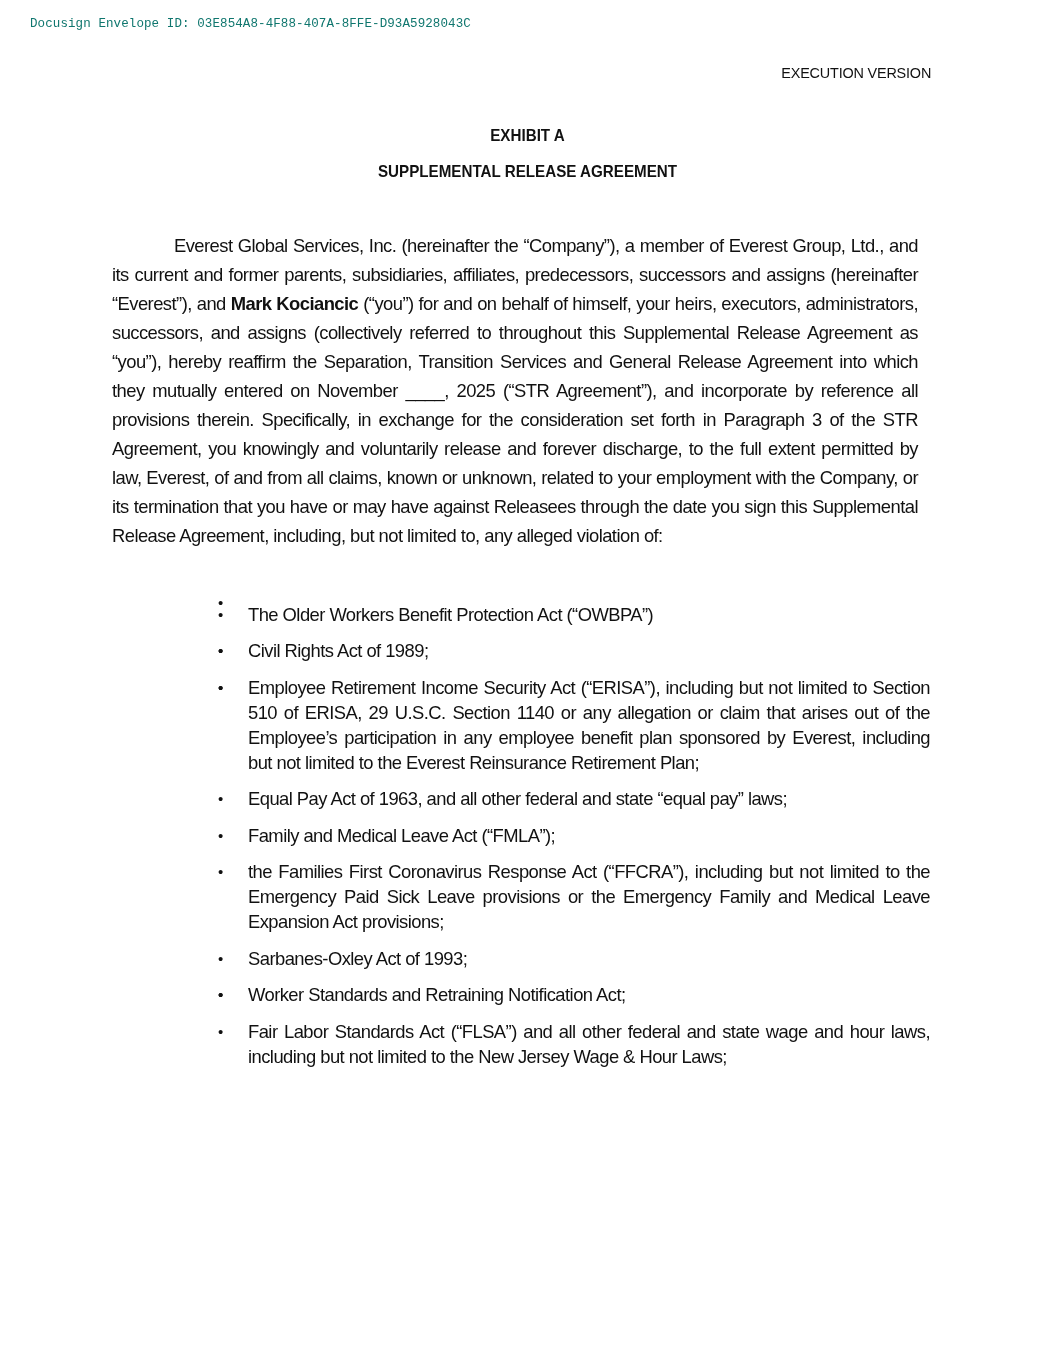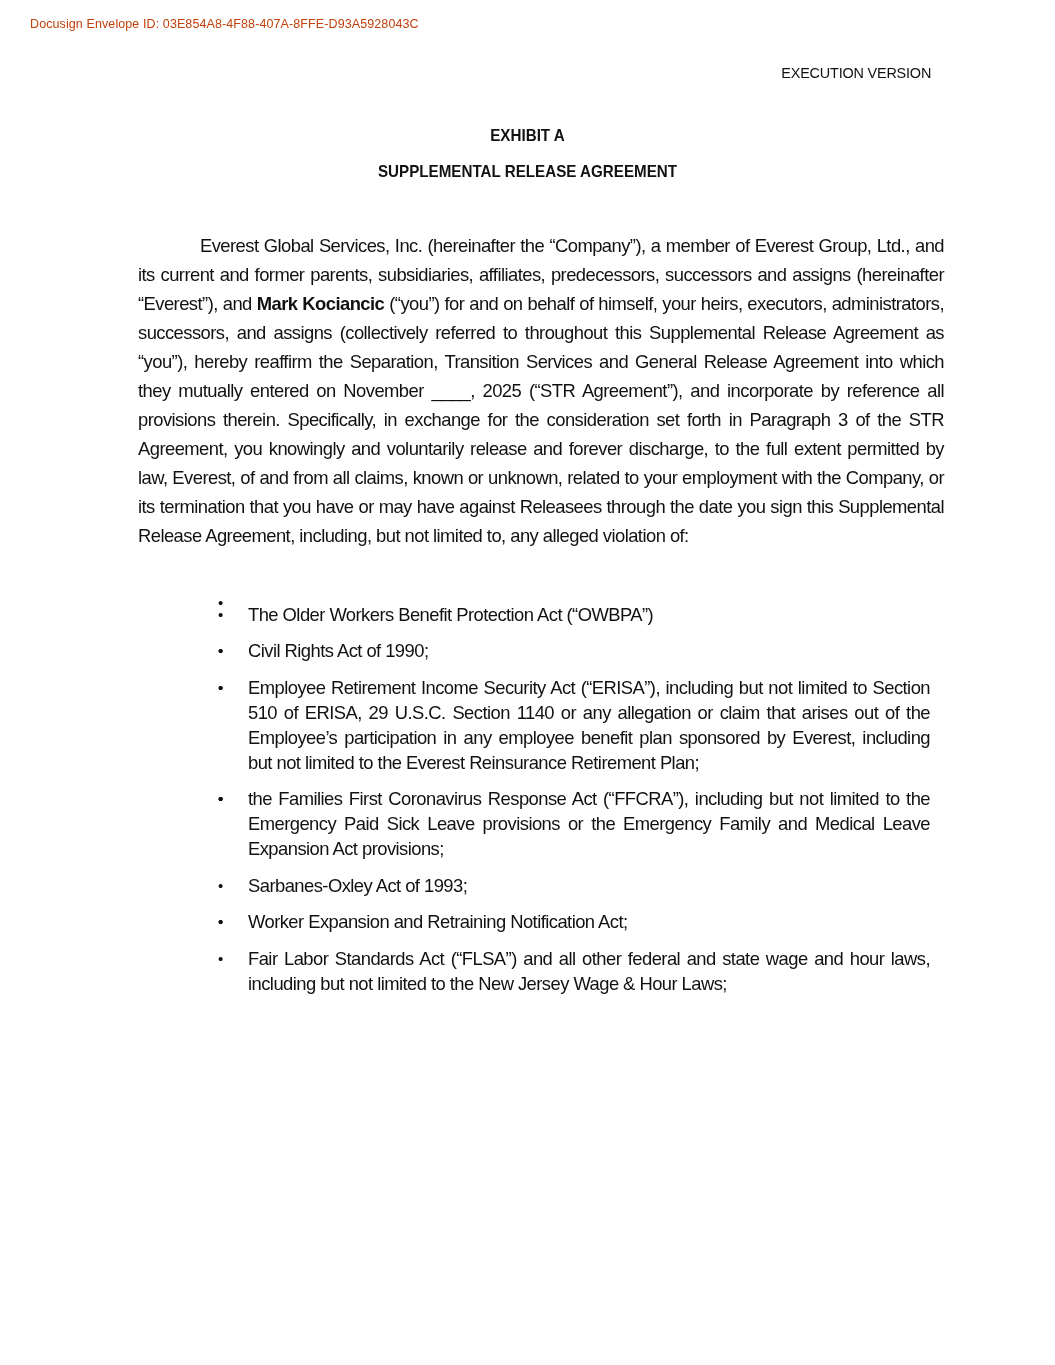--- a/index.html
+++ b/index.html
@@ -3,39 +3,39 @@
 <meta charset="utf-8">
 <style>
   html, body { margin: 0; padding: 0; background: #ffffff; }
   body {
     width: 1055px; height: 1365px; position: relative; overflow: hidden;
     color: #111111;
     font-family: "Liberation Sans", sans-serif;
   }
   .envelope {
     position: absolute; left: 30px; top: 17px;
-    font-family: Liberation Sans, sans-serif;
-    font-size: 12.5px; color: #c2410c; letter-spacing: 0.1px;
+    font-family: Liberation Mono, monospace;
+    font-size: 12.5px; color: #0f766e; letter-spacing: 0.1px;
   }
   .exec {
     position: absolute; right: 124px; top: 64px;
     font-family: "Liberation Sans", sans-serif;
     font-size: 15.5px; letter-spacing: -0.2px;
     transform: scaleX(0.93); transform-origin: right center;
   }
   .title {
     position: absolute; left: 0; width: 1055px; text-align: center;
     font-family: "Liberation Sans", sans-serif;
     font-weight: bold; font-size: 16.5px;
     transform: scaleX(0.92);
   }
   .title.t1 { top: 126px; }
   .title.t2 { top: 162px; }
   .para {
-    position: absolute; left: 138px; width: 806px; top: 231px;
+    position: absolute; left: 112px; width: 806px; top: 231px;
     font-family: "Liberation Sans", sans-serif;
     font-size: 18.4px; line-height: 29px;
     text-align: justify; text-indent: 62px;
     letter-spacing: -0.55px; word-spacing: 0px;
   }
   .para b { font-weight: bold; }
   ul.claims {
     position: absolute; left: 0; top: 590px; margin: 0; padding: 0;
     list-style: none; width: 1055px;
   }
@@ -62,23 +62,23 @@
 
 <div class="title t1">EXHIBIT A</div>
 <div class="title t2">SUPPLEMENTAL RELEASE AGREEMENT</div>
 
 <p class="para" style="margin:0;"><span>Everest Global Services, Inc. (hereinafter the “Company”), a member of Everest Group, Ltd., and its current and former parents, subsidiaries, affiliates, predecessors, successors and assigns (hereinafter “Everest”), and </span><b>Mark Kociancic</b><span> (“you”) for and on behalf of himself, your heirs, executors, administrators, successors, and assigns (collectively referred to throughout this Supplemental Release Agreement as “you”), hereby reaffirm the Separation, Transition Services and General Release Agreement into which they mutually entered on November ____, 2025 (“STR Agreement”), and incorporate by reference all provisions therein.  Specifically, in exchange for the consideration set forth in Paragraph 3 of the STR Agreement, you knowingly and voluntarily release and forever discharge, to the full extent permitted by law, Everest, of and from all claims, known or unknown, related to your employment with the Company, or its termination that you have or may have against Releasees through the date you sign this Supplemental Release Agreement, including, but not limited to, any alleged violation of:</span></p>
 
 <ul class="claims">
   <li><span class="bullet">•</span></li>
   <li><span class="bullet">•</span><span>The Older Workers Benefit Protection Act (“OWBPA”)</span></li>
   <li><span class="bullet">•</span></li>
-  <li><span class="bullet">•</span><span>Civil Rights Act of 1990;</span></li>
+  <li><span class="bullet">•</span><span>Civil Rights Act of 1989;</span></li>
   <li><span class="bullet">•</span></li>
   <li><span class="bullet">•</span><span>Employee Retirement Income Security Act (“ERISA”), including but not limited to Section 510 of ERISA, 29 U.S.C. Section 1140 or any allegation or claim that arises out of the Employee’s participation in any employee benefit plan sponsored by Everest, including but not limited to the Everest Reinsurance Retirement Plan;</span></li>
-  <li><span class="bullet">•</span></li>
-  <li><span class="bullet">•</span></li>
+  <li><span class="bullet">•</span><span>Equal Pay Act of 1963, and all other federal and state “equal pay” laws;</span></li>
+  <li><span class="bullet">•</span><span>Family and Medical Leave Act (“FMLA”);</span></li>
   <li><span class="bullet">•</span><span>the Families First Coronavirus Response Act (“FFCRA”), including but not limited to the Emergency Paid Sick Leave provisions or the Emergency Family and Medical Leave Expansion Act provisions;</span></li>
   <li><span class="bullet">•</span><span>Sarbanes-Oxley Act of 1993;</span></li>
   <li><span class="bullet">•</span></li>
-  <li><span class="bullet">•</span><span>Worker Expansion and Retraining Notification Act;</span></li>
+  <li><span class="bullet">•</span><span>Worker Standards and Retraining Notification Act;</span></li>
   <li><span class="bullet">•</span><span>Fair Labor Standards Act (“FLSA”) and all other federal and state wage and hour laws, including but not limited to the New Jersey Wage &amp; Hour Laws;</span></li>
 </ul>
 
 </body></html>

